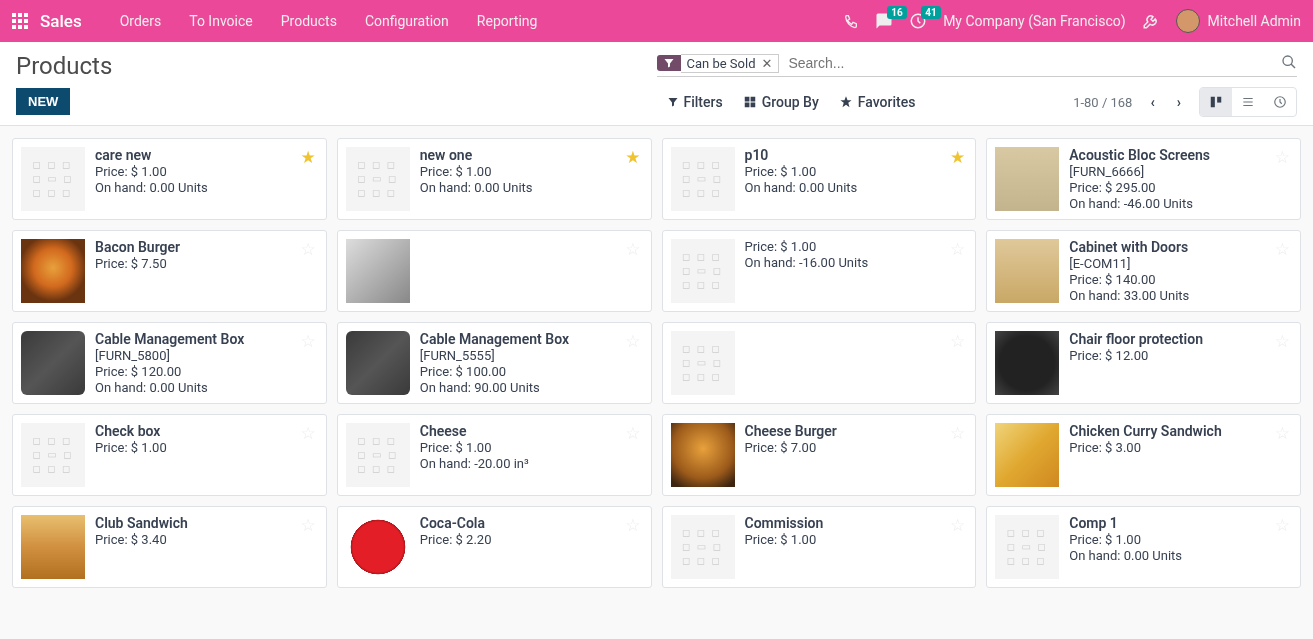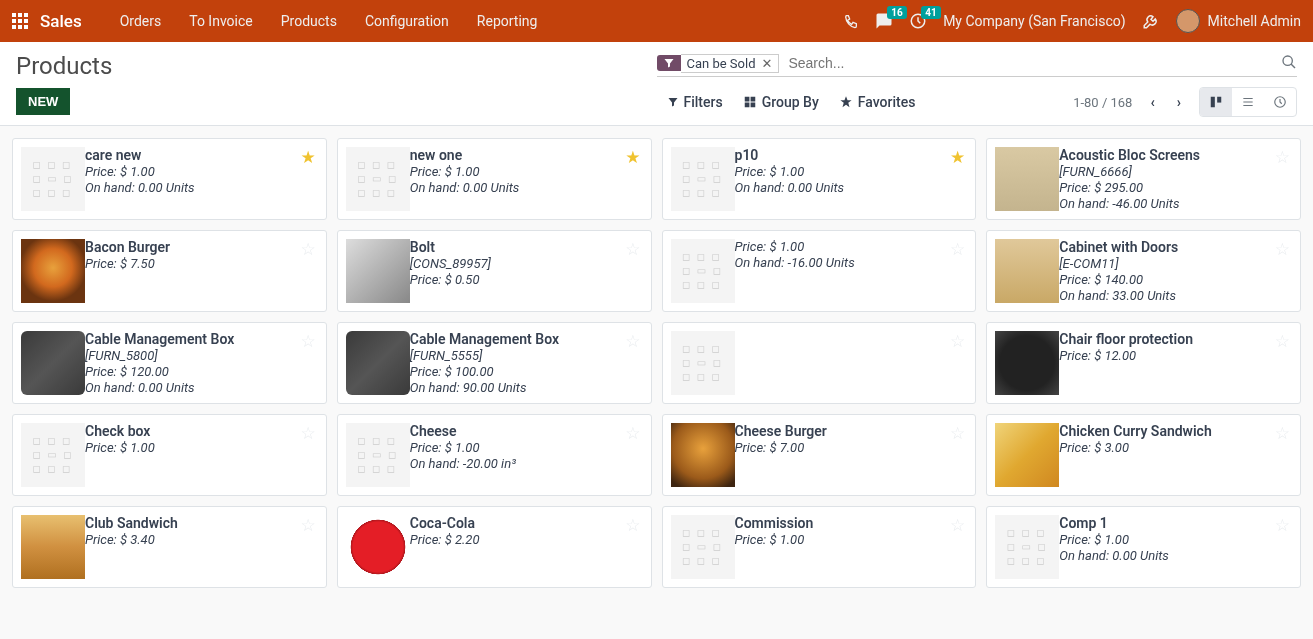--- a/index.html
+++ b/index.html
@@ -1,58 +1,58 @@
 <!DOCTYPE html>
 <html><head>
 <meta charset="utf-8">
 <style>
 * { box-sizing: border-box; margin: 0; padding: 0; }
 body { font-family: -apple-system, BlinkMacSystemFont, "Segoe UI", Roboto, Helvetica, Arial, sans-serif; font-size: 14px; color: #374151; background: #f9f9f9; width: 1313px; }
-.navbar { background: #c2410c; height: 42px; display: flex; align-items: center; padding: 16px 12px; color: #fff; }
+.navbar { background: #ec4899; height: 42px; display: flex; align-items: center; padding: 16px 12px; color: #fff; }
 .navbar-left { display: flex; align-items: center; gap: 0; }
 .apps-grid { width: 16px; height: 16px; display: grid; grid-template-columns: repeat(3,4px); grid-template-rows: repeat(3,4px); gap: 2px; margin-right: 12px; cursor: pointer; }
 .apps-grid span { background: #fff; width: 4px; height: 4px; }
 .brand { font-size: 17px; font-weight: 500; margin-right: 24px; }
 .menu-item { color: #eee; padding: 0 14px; height: 44px; display: flex; align-items: center; cursor: pointer; font-size: 14px; }
 .navbar-right { margin-left: auto; display: flex; align-items: center; gap: 16px; }
 .icon-btn { position: relative; cursor: pointer; color: #eee; display:flex; align-items:center; }
 .badge { position: absolute; top: -6px; left: 12px; background: #00A09D; color: #fff; font-size: 10px; padding: 1px 4px; border-radius: 3px; font-weight: bold; }
 .company { color: #eee; font-size: 14px; }
 .avatar { width: 24px; height: 24px; border-radius: 50%; background: #d4976a; border:1px solid #555; }
 .user { display:flex; align-items:center; gap:8px; color:#eee; }
 
 .header-row { display:flex; align-items: flex-start; padding: 10px 16px 0 16px; background:#fff; border-bottom:1px solid #dee2e6;}
 .header-left { flex: 0 0 50%; }
 .header-right { flex: 1; }
 .breadcrumb { font-size: 24px; color: #4c4c4c; margin-bottom: 8px; }
-.new-btn { background: #14532d; color:#fff; border:none; padding: 6px 12px; font-weight:600; font-size:13px; cursor:pointer; margin-bottom: 10px; }
+.new-btn { background: #0c4a6e; color:#fff; border:none; padding: 6px 12px; font-weight:600; font-size:13px; cursor:pointer; margin-bottom: 10px; }
 
 .search-bar { display:flex; align-items:center; border-bottom:1px solid #ccc; padding-bottom:2px; margin-bottom:10px; }
 .facet { display:flex; align-items:center; background:#714B67; color:#fff; border-radius:3px 0 0 3px; padding: 2px 6px; font-size:13px; margin-right:0; }
 .facet-label { background:#fff; color:#374151; border:1px solid #ccc; border-left:none; padding:1px 6px; font-size:13px; display:flex; align-items:center; gap:6px; margin-right:6px; }
 .facet-label .x { cursor:pointer; color:#666; }
 .search-input { flex:1; border:none; outline:none; font-size:14px; padding:3px; color:#b91c1c; }
 .search-icon { color:#6c757d; cursor:pointer; }
 
 .toolbar-row { display:flex; align-items:center; }
 .tool-btn { display:flex; align-items:center; gap:5px; color:#374151; cursor:pointer; padding: 4px 10px; font-size:14px; font-weight:500; }
 .toolbar-right { margin-left:auto; display:flex; align-items:center; gap:14px; }
 .pager { color:#6c757d; font-size:13px;margin-left:28px; }
 .arrow-btn { color:#374151; cursor:pointer; padding:2px 4px; font-weight:bold; }
 .view-switch { display:flex; border:1px solid #dee2e6; border-radius:4px; overflow:hidden; }
 .view-btn { width:32px; height:28px; display:flex; align-items:center; justify-content:center; cursor:pointer; color:#6c757d; }
 .view-btn.active { background:#e7e9ed; color:#374151; }
 
 .kanban { padding: 12px; display:grid; grid-template-columns: repeat(4, 1fr); gap: 10px; }
-.card { background:#fff; border:1px solid #dee2e6; border-radius:3px; display:flex; padding:8px; position:relative; cursor:pointer; min-height: 80px;}
+.card { background:#fff; border:1px solid #dee2e6; border-radius:3px; display:flex; padding:8px; gap:10px; position:relative; cursor:pointer; min-height: 80px;}
 .thumb { width:64px; height:64px; flex-shrink:0; background:#f4f4f4; display:flex; align-items:center; justify-content:center; font-size:10px; color:#ccc; }
 .thumb.placeholder::before { content:"◻ ◻ ◻\A◻ ▭ ◻\A◻ ◻ ◻"; white-space:pre; letter-spacing:2px; line-height:1.4; }
 .card-body { flex:1; display:flex; flex-direction:column; gap:1px; }
 .card-title { font-weight:600; color:#374151; font-size:14px; }
-.card-line { font-size:13px; color:#374151;font-style:italic; }
+.card-line { font-size:13px; color:#374151; }
 .star { position:absolute; top:8px; right:10px; font-size:17px; color:#e9ecef; cursor:pointer; }
 .star.fav { color:#f0c330; }
 
 
 .t-burger { background: radial-gradient(circle at 50% 45%, #e8a13c 0%, #d2691e 40%, #6b3410 70%); }
 .t-bolt { background: linear-gradient(135deg, #ddd, #888); }
 .t-screen { background: linear-gradient(#d9c9a3, #c4b48e); }
 .t-cabinet { background: linear-gradient(#e0c89a, #c9a866); }
 .t-cablebox { background: linear-gradient(135deg,#3a3a3a,#555,#3a3a3a); border-radius:6px; }
 .t-mat { background: radial-gradient(ellipse at center, #222 60%, #444 100%); }
@@ -230,25 +230,20 @@
     <div class="card">
     <div class="thumb t-burger"></div>
     <div class="card-body">
         <div class="card-title">Bacon Burger</div>
         <div class="card-line">Price: $ 7.50</div>
       </div>
     <div class="star ">☆</div>
     </div>
     <div class="card">
     <div class="thumb t-bolt"></div>
-    <div class="card-body">
-        <div class="card-title">Bolt</div>
-        <div class="card-line">[CONS_89957]</div>
-        <div class="card-line">Price: $ 0.50</div>
-      </div>
     <div class="star ">☆</div>
     </div>
     <div class="card">
     <div class="thumb placeholder"></div>
     <div class="card-body">
         <div class="card-line">Price: $ 1.00</div>
         <div class="card-line">On hand: -16.00 Units</div>
       </div>
     <div class="star ">☆</div>
     </div>

